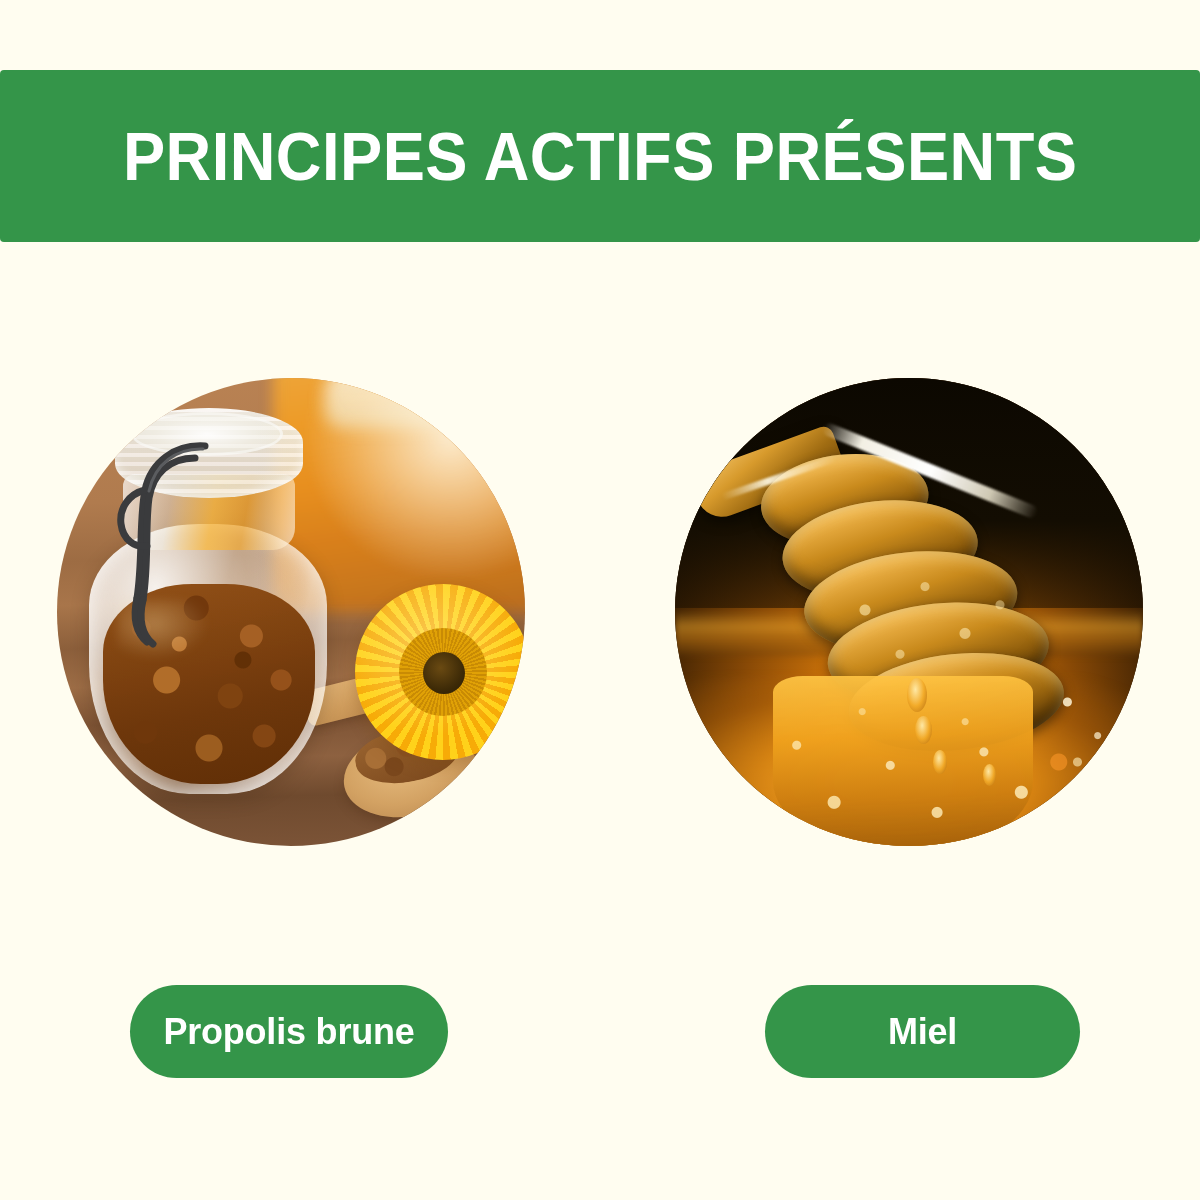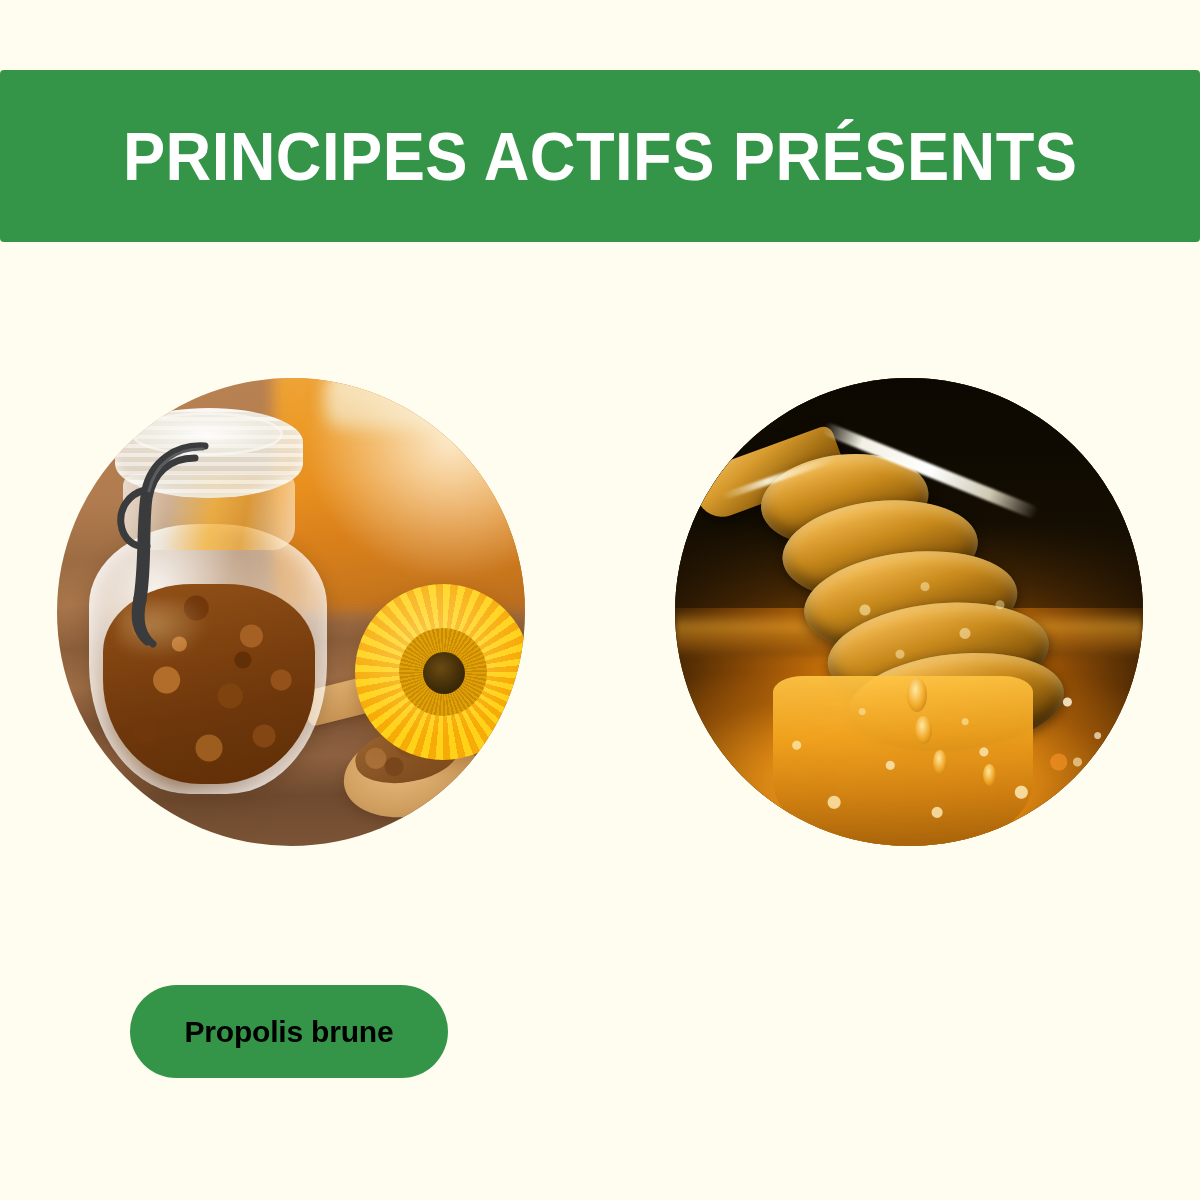--- a/index.html
+++ b/index.html
@@ -431,23 +431,23 @@
     border-radius: 48px;
     display: flex;
     align-items: center;
     justify-content: center;
     height: 93px;
   }
   .pill.left  { left: 73px;  top: 607px; width: 318px; }
   .pill.right { left: 90px;  top: 607px; width: 315px; }
 
   .pill-label {
-    color: #000000;
+    color: #ffffff;
     font-weight: bold;
-    font-size: 30px;
+    font-size: 36px;
     letter-spacing: -0.2px;
     white-space: nowrap;
   }
 </style>
 </head>
 <body>
 
 <div class="banner">
   <div class="banner-title">PRINCIPES ACTIFS PRÉSENTS</div>
 </div>
@@ -520,15 +520,18 @@
       <div class="honey-column"></div>
       <div class="drip d1"></div>
       <div class="drip d2"></div>
       <div class="drip d3"></div>
       <div class="drip d4"></div>
       <div class="bubbles-upper"></div>
       <div class="bubbles"></div>
       <div class="side-specks"></div>
     </div>
 
+    <div class="pill right">
+      <span class="pill-label">Miel</span>
+    </div>
   </div>
 
 </div>
 
 </body></html>

